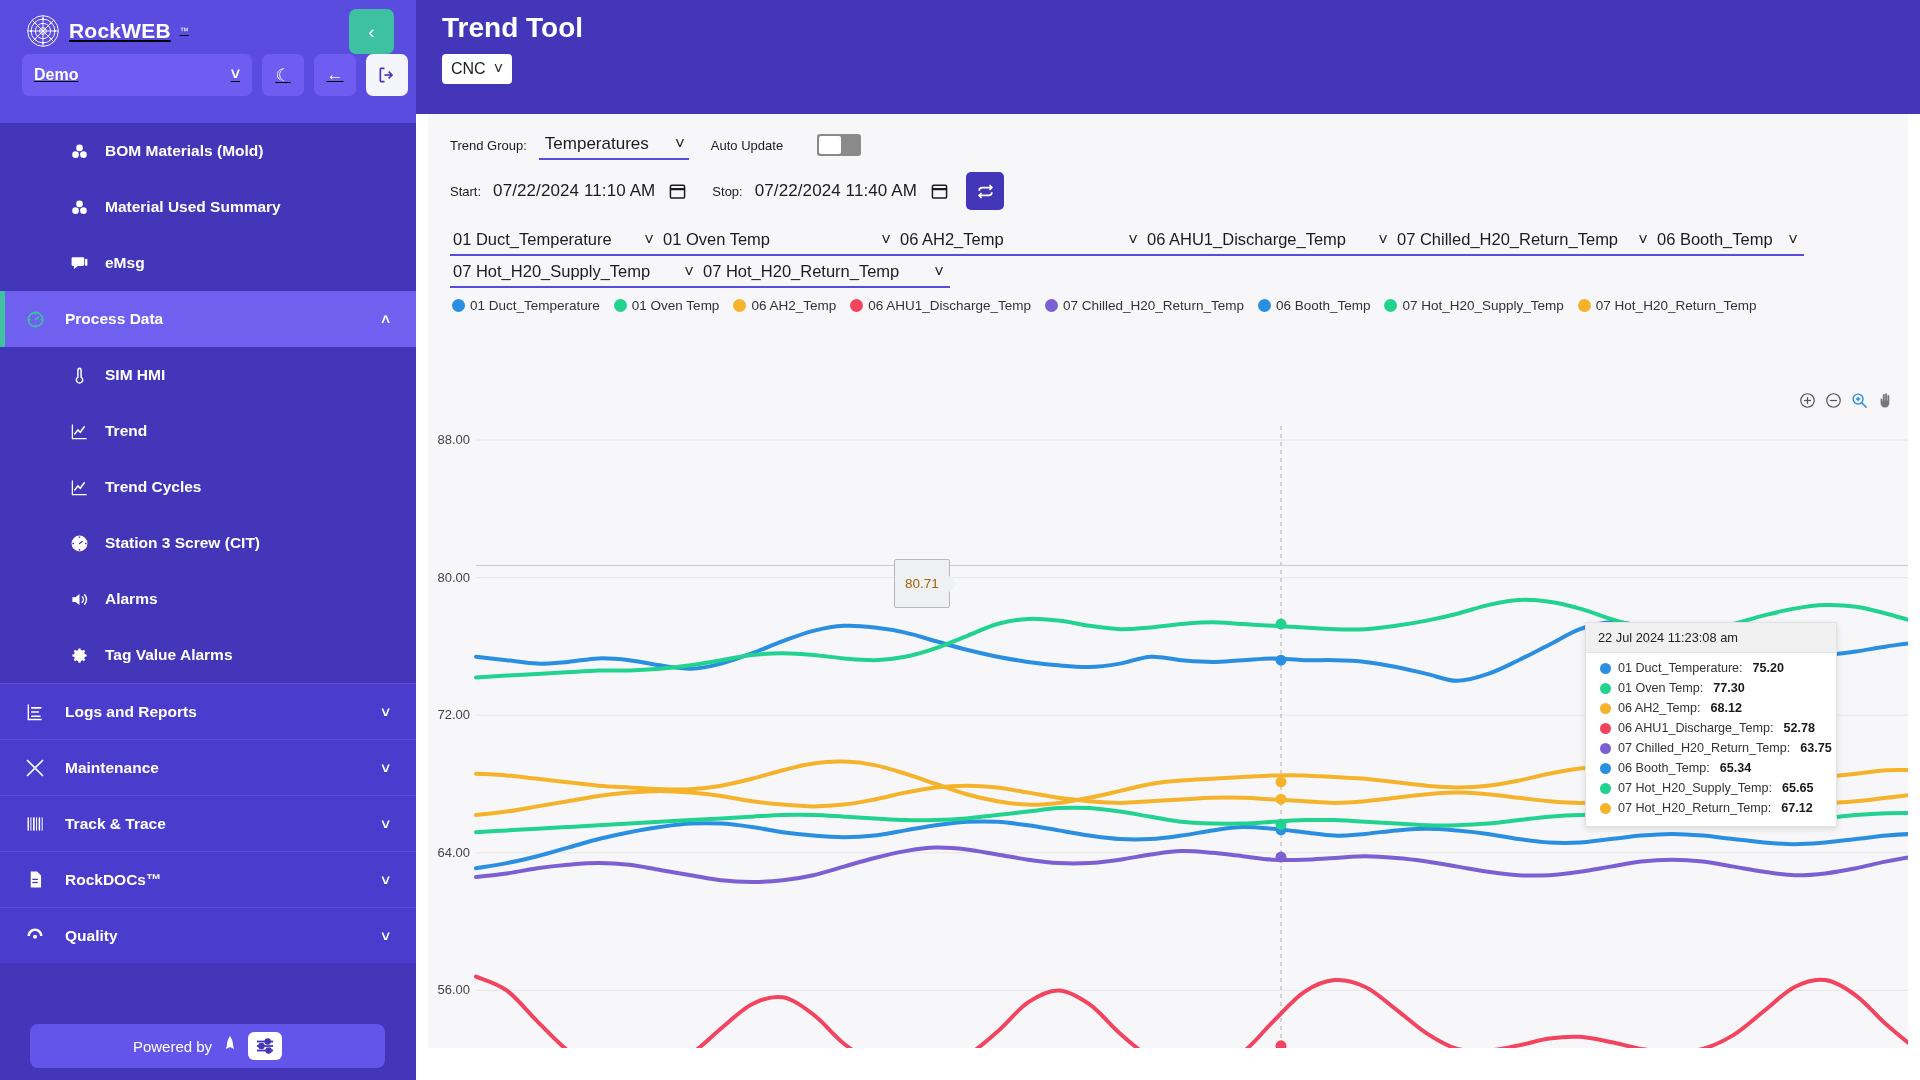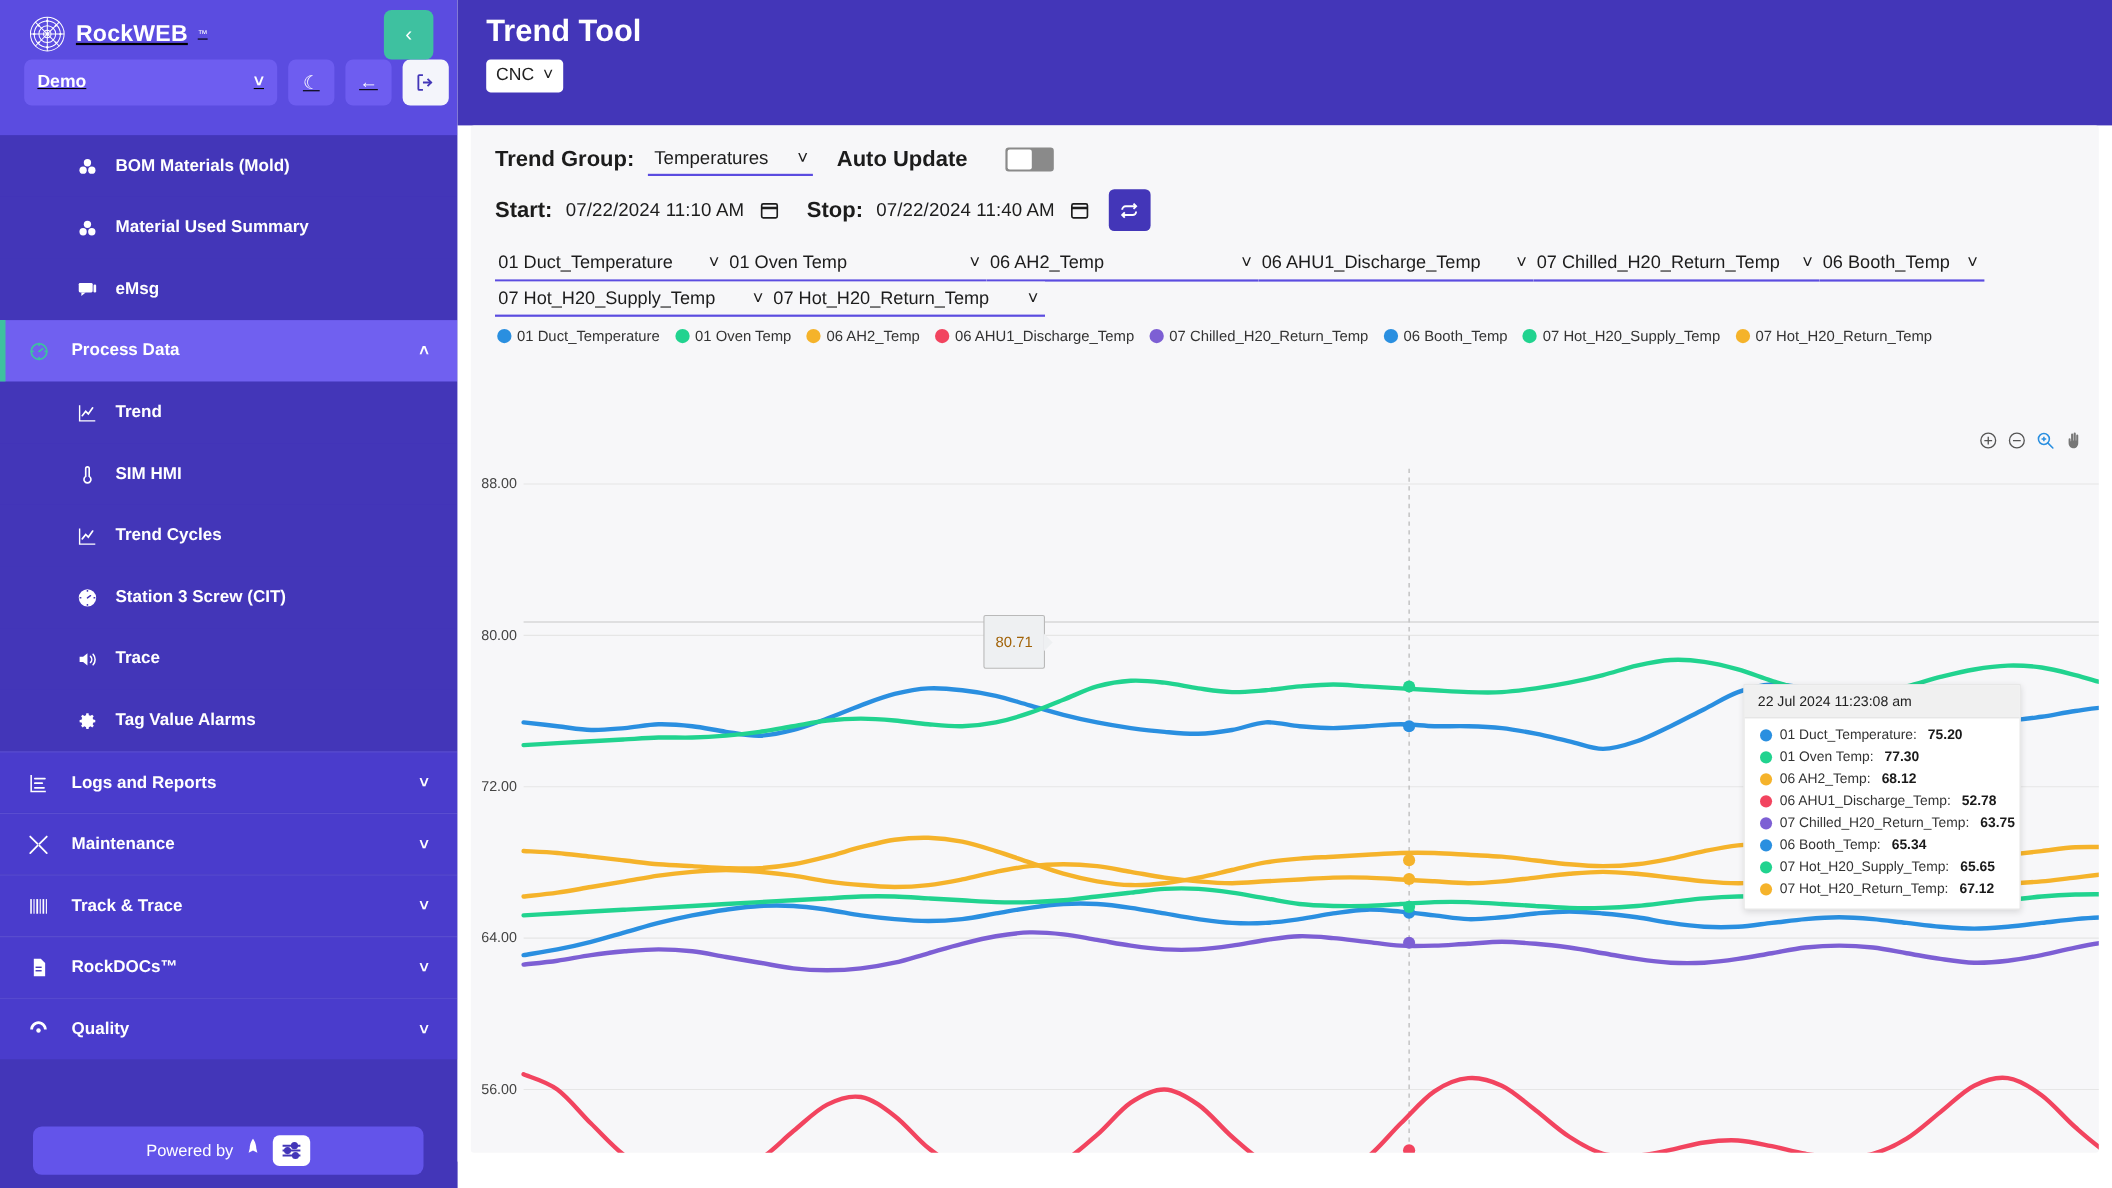--- a/index.html
+++ b/index.html
@@ -125,21 +125,21 @@
   .panel {
     position: absolute; left: 12px; right: 12px; top: 114px; bottom: 8px;
     background: #f7f7f9;
     border-radius: 3px;
     overflow: hidden;
   }
   .toolbar {
     padding: 16px 0 0 22px;
   }
   .tb-row { display: flex; align-items: center; gap: 0; margin-bottom: 12px; }
-  .tb-label { font-size: 20px; color: #1c1c1c; margin-right: 12px; font-weight: bold; }
+  .tb-label { font-size: 13px; color: #1c1c1c; margin-right: 12px; }
   .sel-underline {
     min-width: 140px; height: 30px;
     border: none; border-bottom: 2px solid #5b4ce0;
     background: #f7f7f9;
     font-size: 17px; color: #1c1c1c;
     display: flex; align-items: center; justify-content: space-between;
     gap: 16px; padding: 0 4px 0 6px; cursor: pointer;
   }
   .toggle {
     width: 44px; height: 22px; border-radius: 3px;
@@ -331,33 +331,33 @@
                 <path d="M12 12l4-3" stroke-linecap="round"></path>
                 <path d="M12 3v2M21 12h-2M12 21v-2M3 12h2" stroke-linecap="round"></path>
               </svg>
             </span>
             <span>Process Data</span>
             <span class="chev">˄</span>
           </div>
           <div class="nav-item sub">
             <span class="ic">
               <svg width="19" height="19" viewBox="0 0 24 24" fill="none" stroke="#fff" stroke-width="1.9">
+                <path d="M10 14V5a2 2 0 1 1 4 0v9a4 4 0 1 1-4 0z"></path>
+              </svg>
+            </span>
+            <span>SIM HMI</span>
+          </div>
+          <div class="nav-item sub">
+            <span class="ic">
+              <svg width="19" height="19" viewBox="0 0 24 24" fill="none" stroke="#fff" stroke-width="1.9">
                 <path d="M3 3v18h18" stroke-width="1.6"></path>
                 <path d="M6 15l4-5 3 3 5-7" stroke-linecap="round"></path>
               </svg>
             </span>
             <span>Trend</span>
-          </div>
-          <div class="nav-item sub">
-            <span class="ic">
-              <svg width="19" height="19" viewBox="0 0 24 24" fill="none" stroke="#fff" stroke-width="1.9">
-                <path d="M10 14V5a2 2 0 1 1 4 0v9a4 4 0 1 1-4 0z"></path>
-              </svg>
-            </span>
-            <span>SIM HMI</span>
           </div>
           <div class="nav-item sub">
             <span class="ic">
               <svg width="19" height="19" viewBox="0 0 24 24" fill="none" stroke="#fff" stroke-width="1.9">
                 <path d="M3 3v18h18" stroke-width="1.6"></path>
                 <path d="M6 15l4-5 3 3 5-7" stroke-linecap="round"></path>
               </svg>
             </span>
             <span>Trend Cycles</span>
           </div>
@@ -374,21 +374,21 @@
             <span>Station 3 Screw (CIT)</span>
           </div>
           <div class="nav-item sub">
             <span class="ic">
               <svg width="19" height="19" viewBox="0 0 24 24" fill="#fff">
                 <path d="M3 9v6h4l5 4V5L7 9z"></path>
                 <path d="M15.5 8.5a5 5 0 0 1 0 7" stroke="#fff" stroke-width="1.8" fill="none" stroke-linecap="round"></path>
                 <path d="M18.5 6a9 9 0 0 1 0 12" stroke="#fff" stroke-width="1.8" fill="none" stroke-linecap="round"></path>
               </svg>
             </span>
-            <span>Trace</span>
+            <span>Alarms</span>
           </div>
           <div class="nav-item sub">
             <span class="ic">
               <svg width="19" height="19" viewBox="0 0 24 24" fill="#fff">
                 <path d="M12 8.2a3.8 3.8 0 1 0 0 7.6 3.8 3.8 0 0 0 0-7.6zm9 5.1v-2.6l-2.3-.4a7 7 0 0 0-.8-1.9l1.3-1.9-1.8-1.8-1.9 1.3a7 7 0 0 0-1.9-.8L13.3 3h-2.6l-.4 2.3a7 7 0 0 0-1.9.8L6.5 4.8 4.7 6.6 6 8.5a7 7 0 0 0-.8 1.9L3 10.7v2.6l2.2.4c.2.7.5 1.3.8 1.9l-1.3 1.9 1.8 1.8 1.9-1.3c.6.4 1.2.6 1.9.8l.4 2.2h2.6l.4-2.2c.7-.2 1.3-.5 1.9-.8l1.9 1.3 1.8-1.8-1.3-1.9c.4-.6.6-1.2.8-1.9l2.2-.4z"></path>
               </svg>
             </span>
             <span>Tag Value Alarms</span>
           </div>
           <div class="nav-item group">

